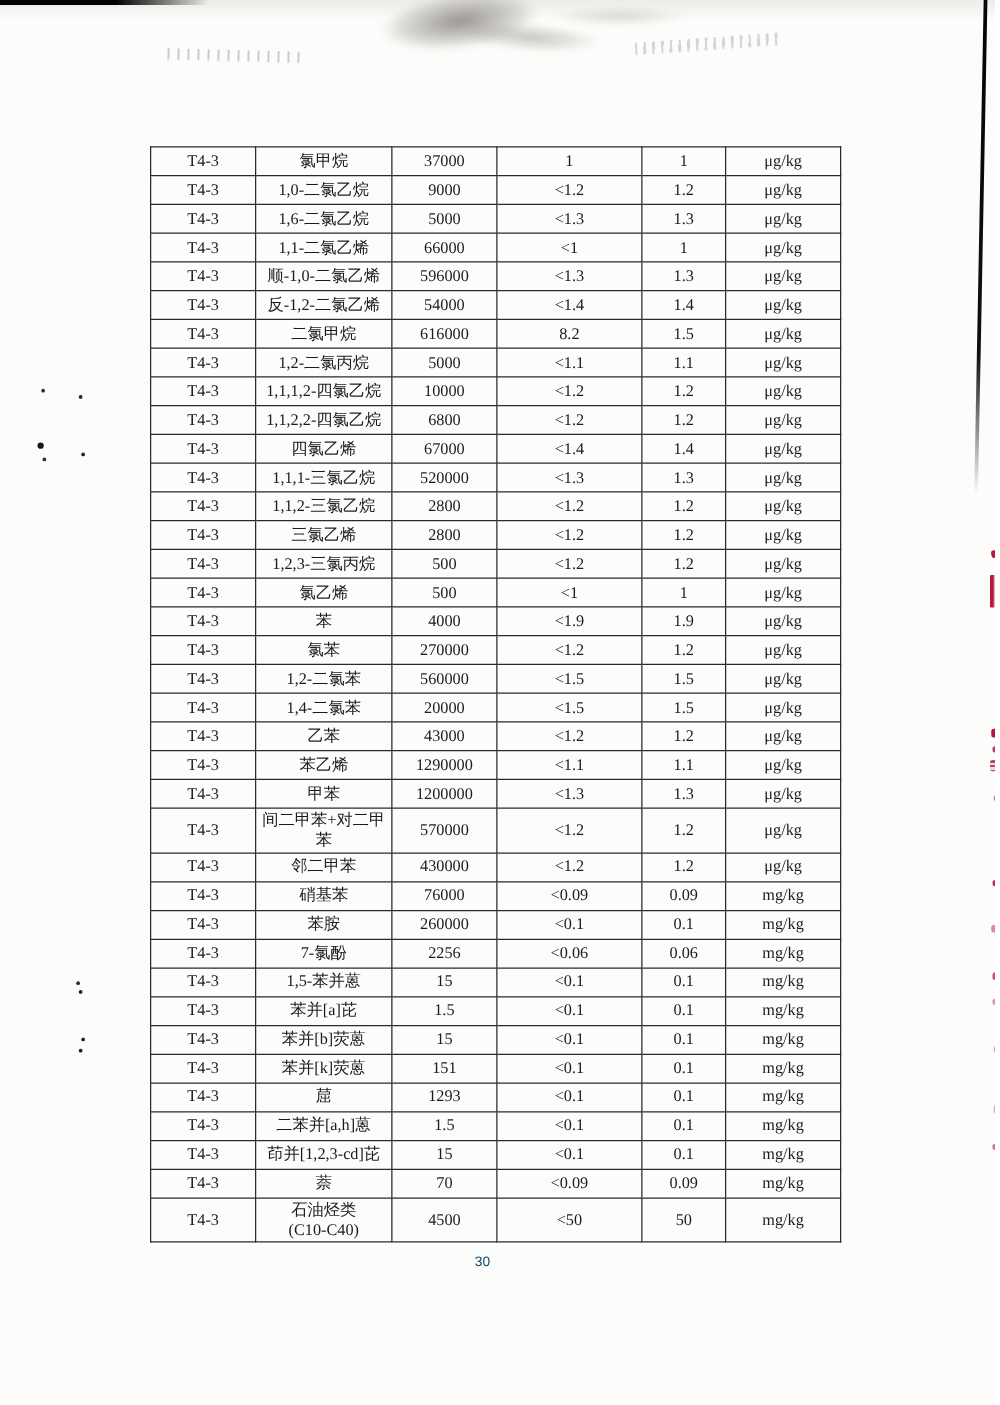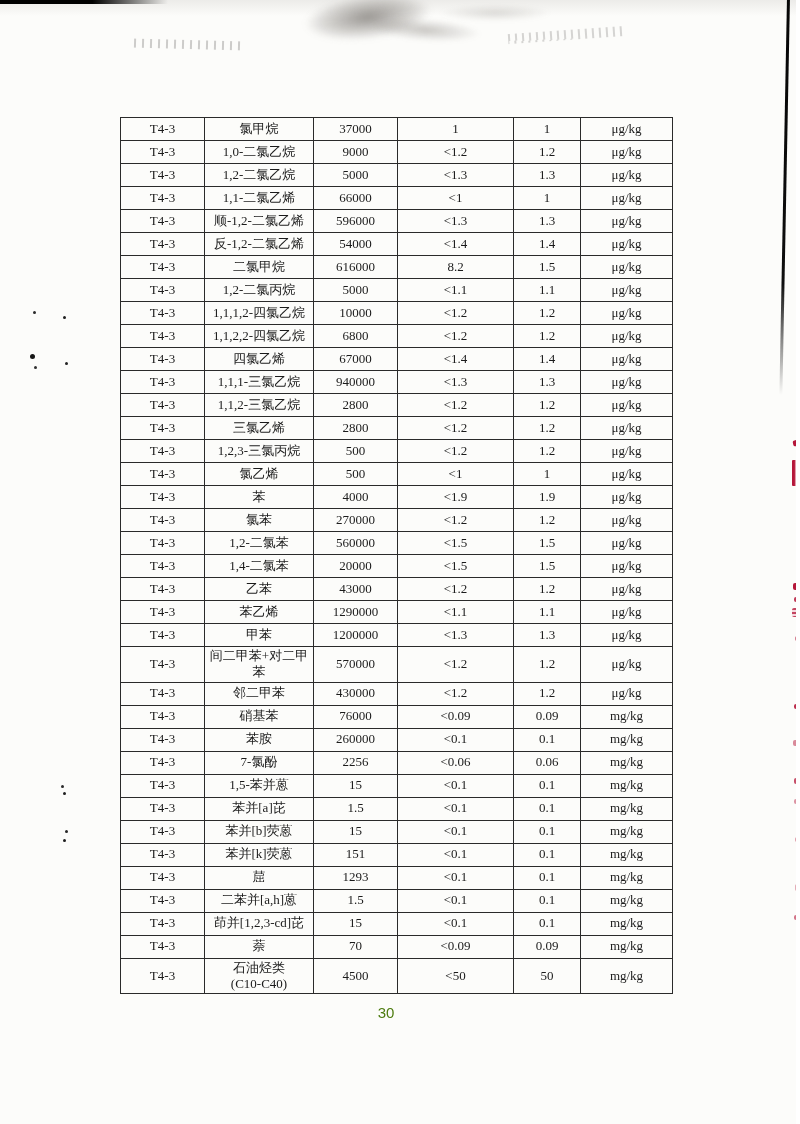--- a/index.html
+++ b/index.html
@@ -90,21 +90,21 @@
     text-align:center;vertical-align:middle;
     padding:1px 2px;
     white-space:pre-line;
     line-height:1.25;
     overflow:hidden;
   }
   table.analysis tr{height:23px;}
   
   .page-number{
     position:absolute;left:366px;top:1004px;width:40px;
-    text-align:center;font-size:15px;color:#4d7c0f;
+    text-align:center;font-size:11px;color:#0c4a6e;
     font-family:"Liberation Sans","DejaVu Sans",sans-serif;
   }
 </style>
 </head>
 <body>
 
 <div class="page">
 
   <div class="top-fuzz"></div>
   <div class="top-edge-bar"></div>
@@ -153,37 +153,37 @@
         <tr>
           <td>T4-3</td>
           <td>1,0-二氯乙烷</td>
           <td>9000</td>
           <td>&lt;1.2</td>
           <td>1.2</td>
           <td>μg/kg</td>
         </tr>
         <tr>
           <td>T4-3</td>
-          <td>1,2-二氯乙烷</td>
+          <td>1,6-二氯乙烷</td>
           <td>5000</td>
           <td>&lt;1.3</td>
           <td>1.3</td>
           <td>μg/kg</td>
         </tr>
         <tr>
           <td>T4-3</td>
           <td>1,1-二氯乙烯</td>
           <td>66000</td>
           <td>&lt;1</td>
           <td>1</td>
           <td>μg/kg</td>
         </tr>
         <tr>
           <td>T4-3</td>
-          <td>顺-1,2-二氯乙烯</td>
+          <td>顺-1,0-二氯乙烯</td>
           <td>596000</td>
           <td>&lt;1.3</td>
           <td>1.3</td>
           <td>μg/kg</td>
         </tr>
         <tr>
           <td>T4-3</td>
           <td>反-1,2-二氯乙烯</td>
           <td>54000</td>
           <td>&lt;1.4</td>
@@ -226,21 +226,21 @@
           <td>T4-3</td>
           <td>四氯乙烯</td>
           <td>67000</td>
           <td>&lt;1.4</td>
           <td>1.4</td>
           <td>μg/kg</td>
         </tr>
         <tr>
           <td>T4-3</td>
           <td>1,1,1-三氯乙烷</td>
-          <td>940000</td>
+          <td>520000</td>
           <td>&lt;1.3</td>
           <td>1.3</td>
           <td>μg/kg</td>
         </tr>
         <tr>
           <td>T4-3</td>
           <td>1,1,2-三氯乙烷</td>
           <td>2800</td>
           <td>&lt;1.2</td>
           <td>1.2</td>

